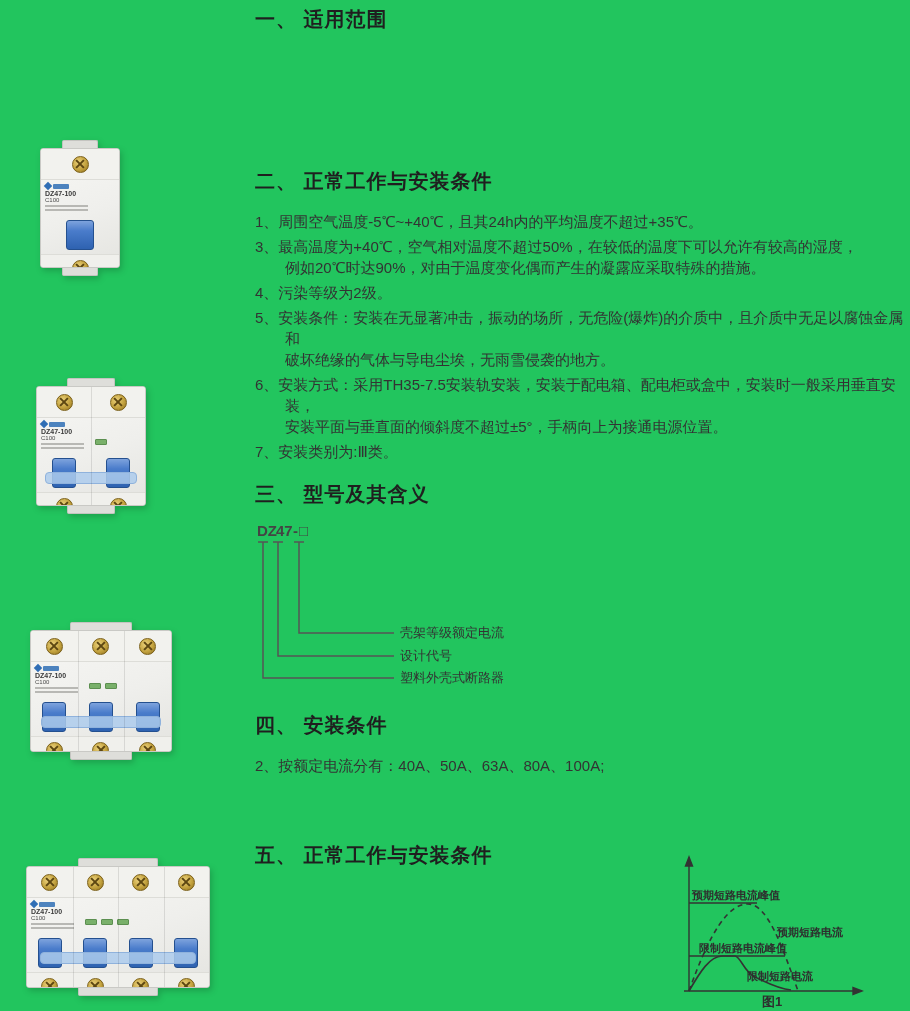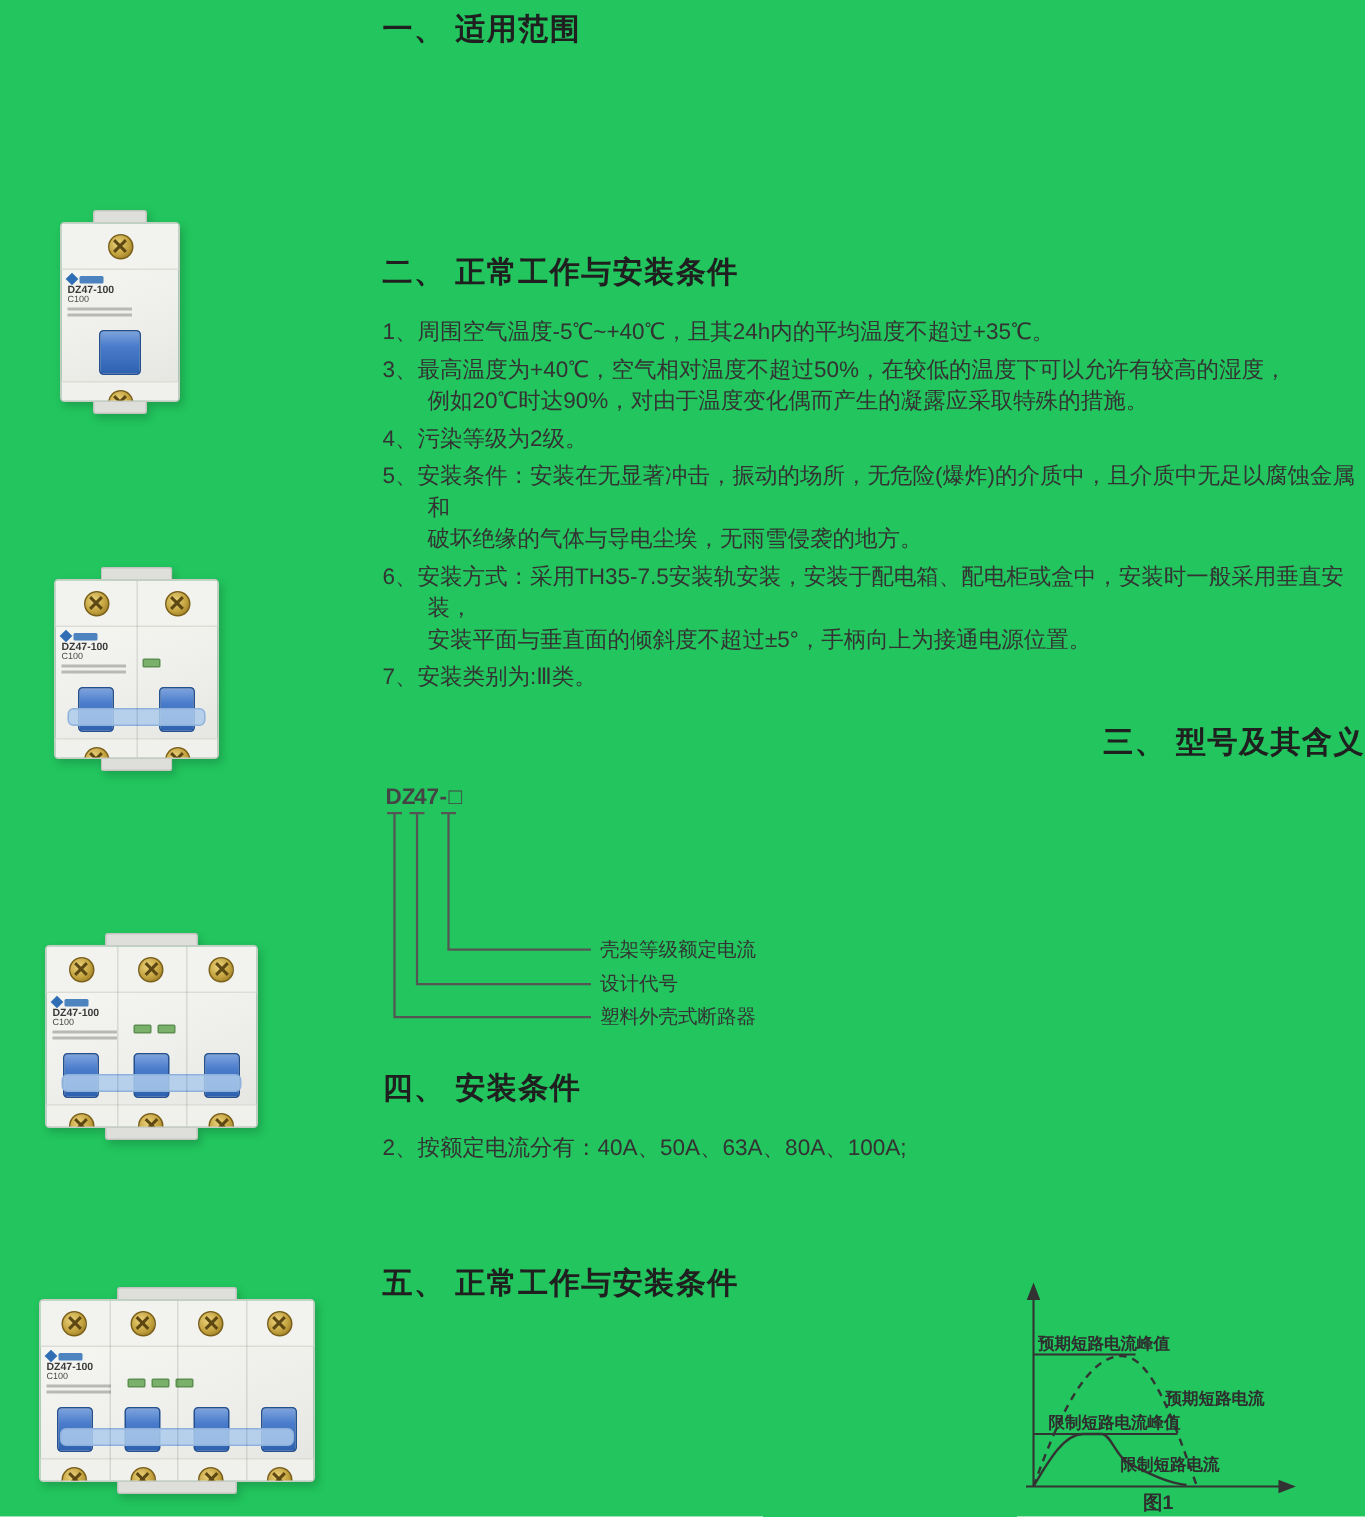--- a/index.html
+++ b/index.html
@@ -2,21 +2,21 @@
 <html><head>
 <meta charset="utf-8">
 <style>
   html,body{margin:0;padding:0;background:#ffffff;}
   .page{position:relative;width:910px;height:1011px;background:#22c55e;overflow:hidden;
         font-family:Liberation Sans, sans-serif;color:#333;}
   
   .content{position:absolute;left:255px;top:0;width:655px;}
   .sec{position:absolute;left:0;width:655px;}
   .sec h2{margin:0;font-size:20px;font-weight:bold;color:#1f1f1f;letter-spacing:1px;}
-  .sec-1{top:6px;}  .sec-2{top:168px;} .sec-3{top:481px;text-align:right;} .sec-4{top:712px;} .sec-5{top:842px;}
+  .sec-1{top:6px;}  .sec-2{top:168px;} .sec-3{top:481px;} .sec-4{top:712px;} .sec-5{top:842px;}
   .para{margin:0;font-size:15px;line-height:22px;white-space:pre-line;text-indent:2em;color:#333;}
   .para-wrap{margin-top:14px;}
   .list{margin-top:16px;}
   .li{font-size:15px;line-height:21px;margin-bottom:4px;white-space:pre-line;
       padding-left:2em;text-indent:-2em;color:#333;}
   .note{font-size:15px;line-height:21px;padding-left:2em;color:#333;margin-top:1px;}
   .sec-5 .text-block{width:420px;}
   
   .model-svg{display:block;margin-top:11px;margin-left:2px;}
   .model-svg text{fill:#333;}

